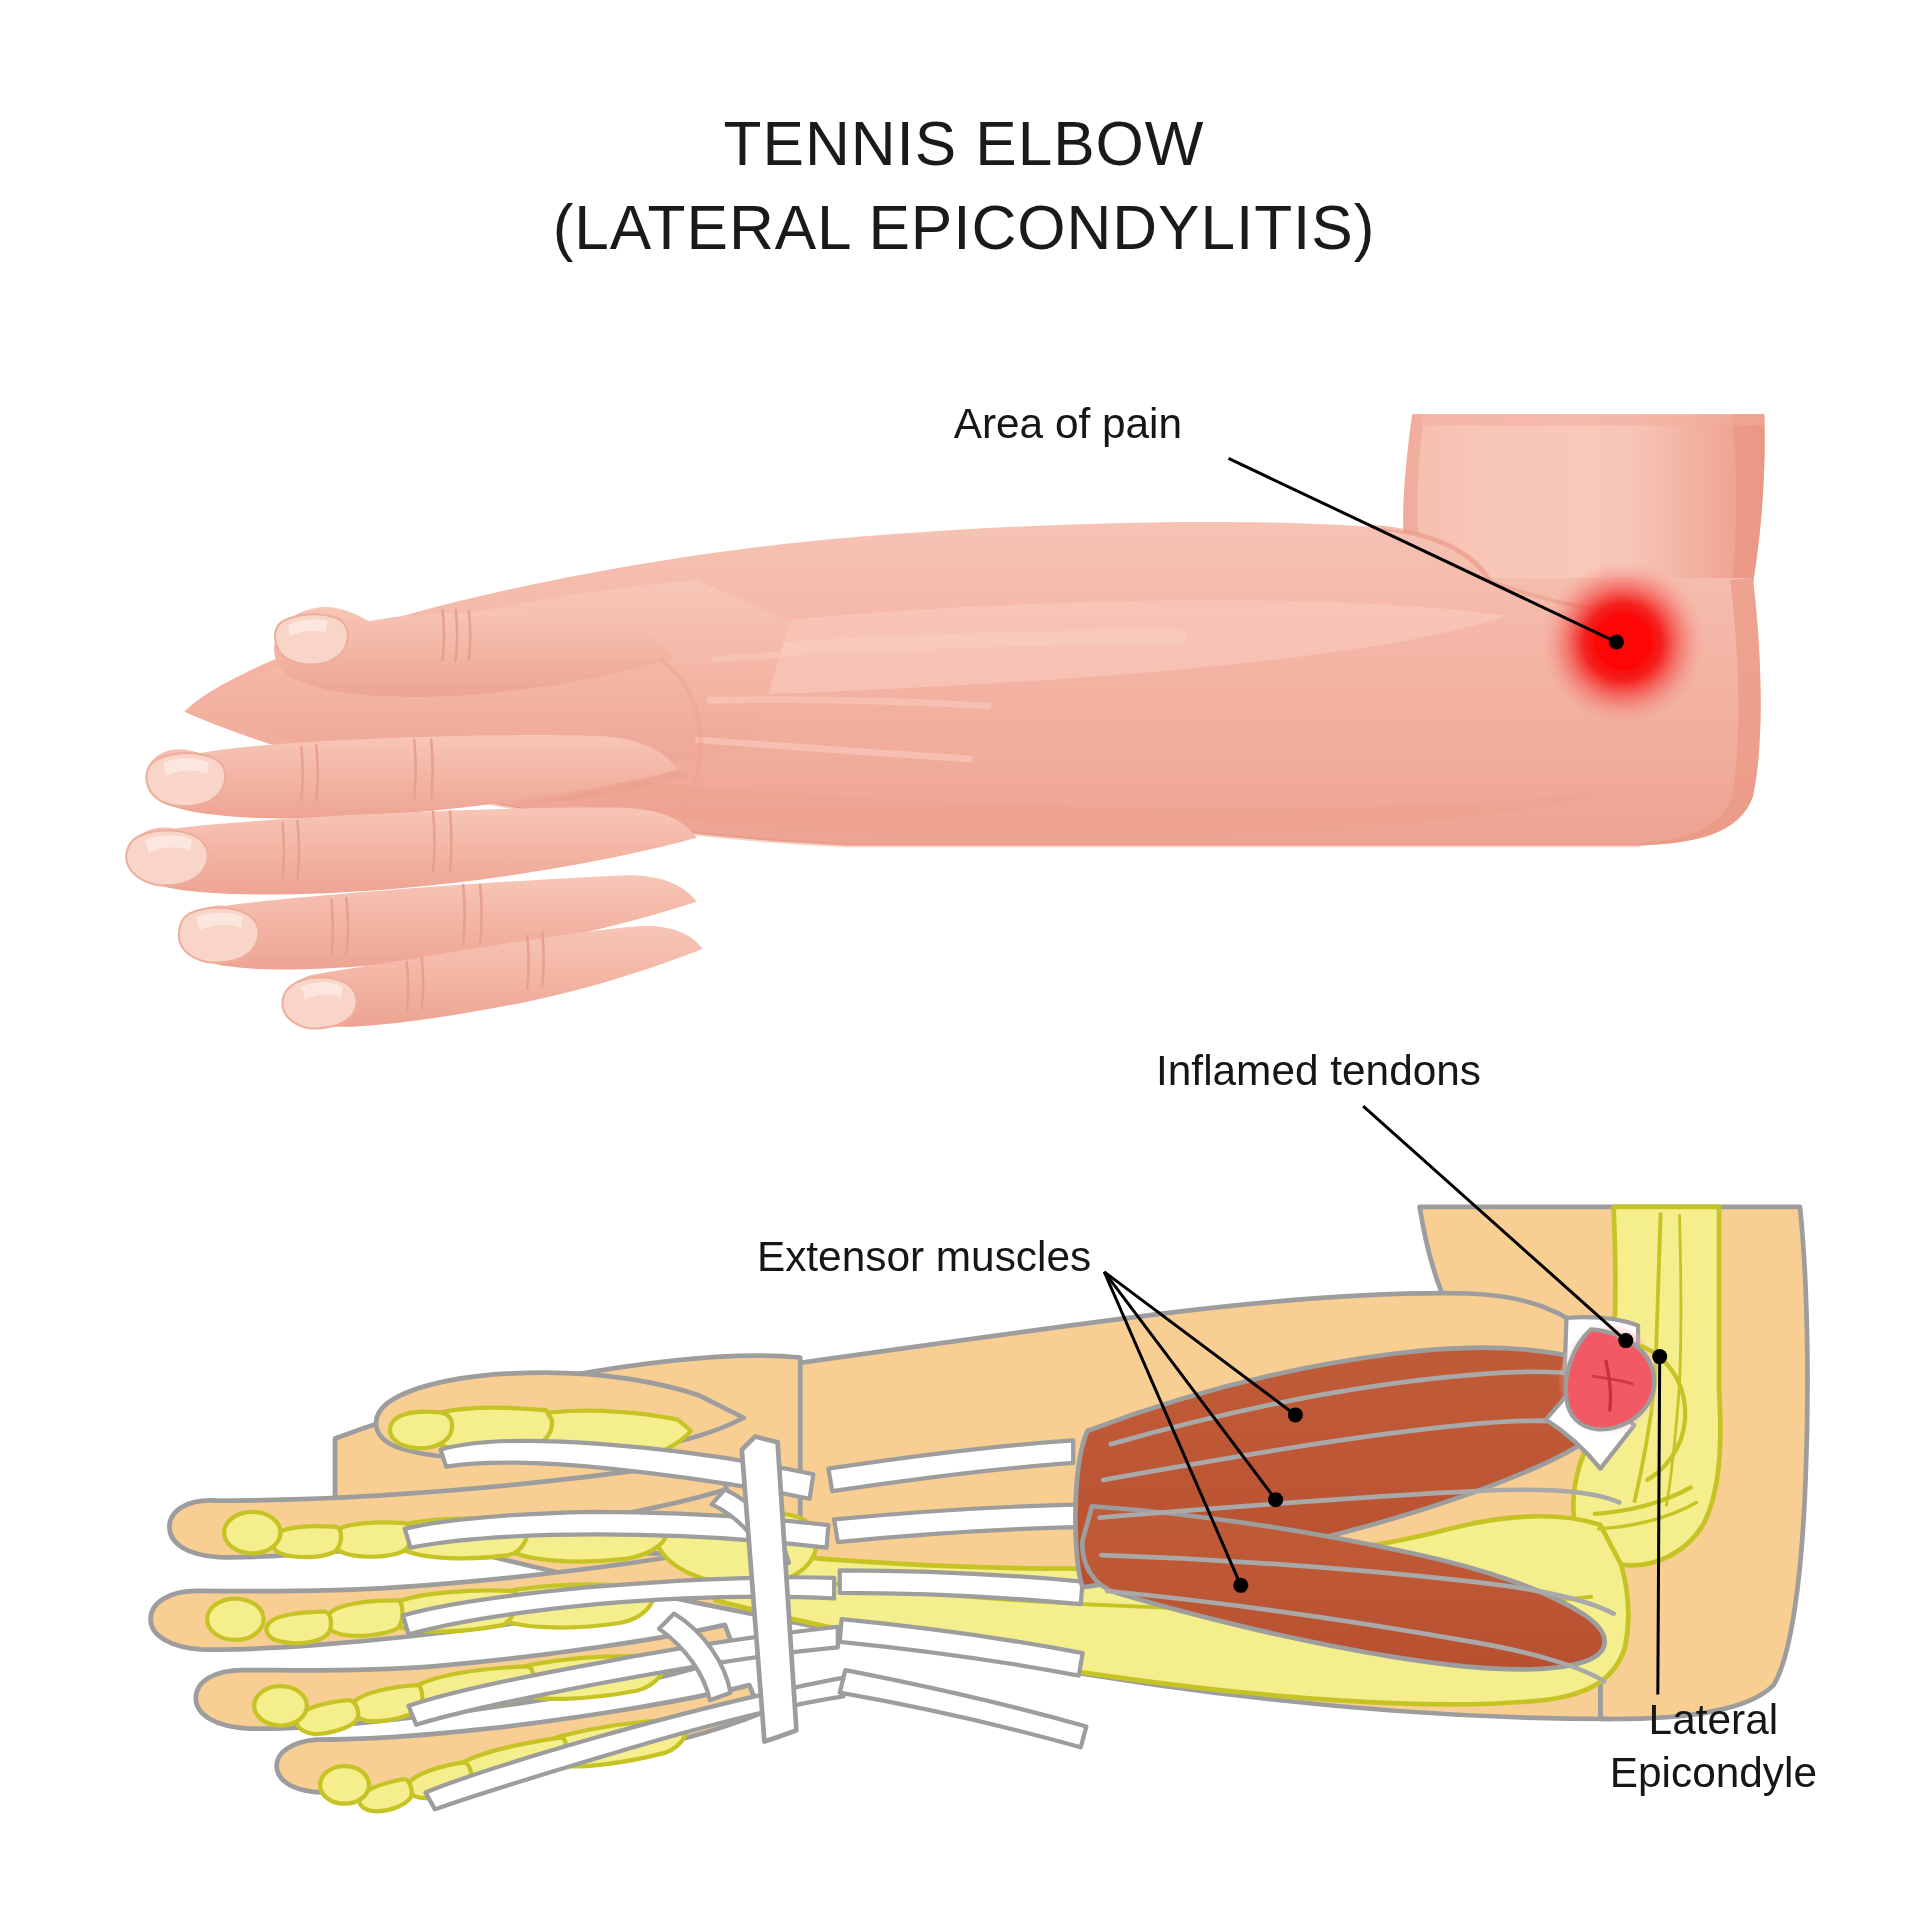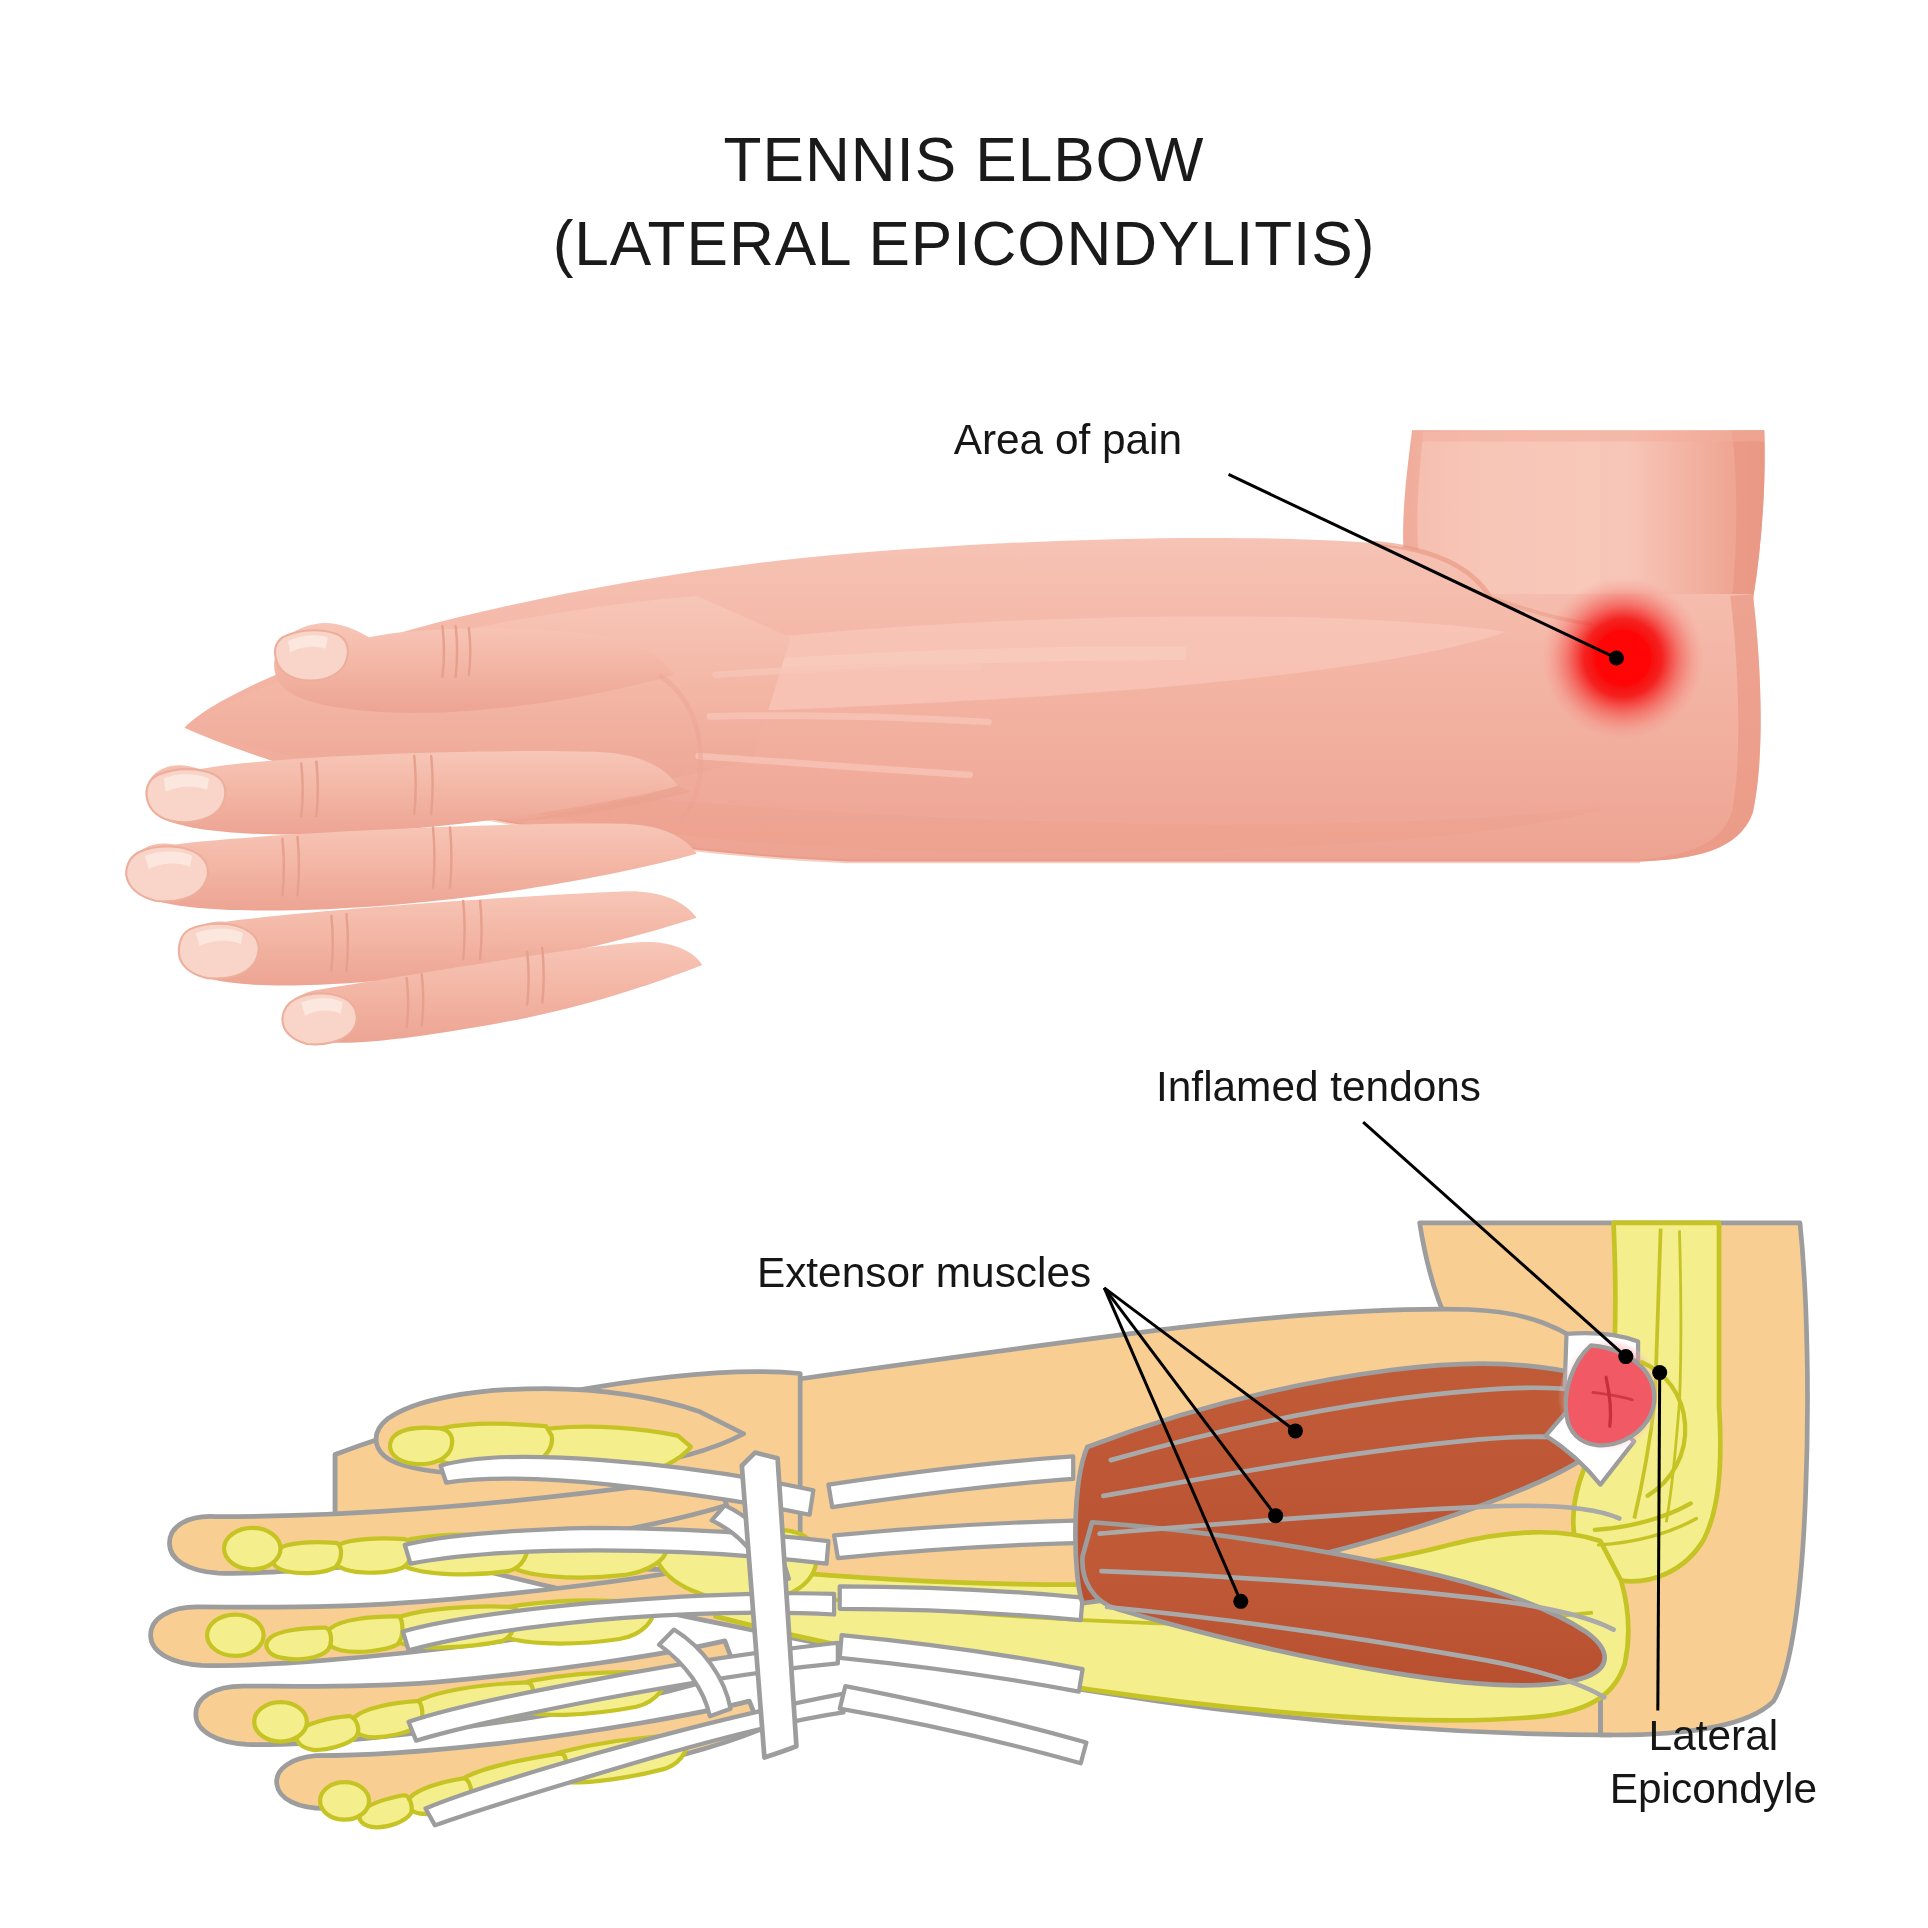--- a/index.html
+++ b/index.html
@@ -13,21 +13,20 @@
     height: 1928px;
     font-family: "Liberation Sans", sans-serif;
     color: #1a1a1a;
     overflow: hidden;
   }
   #figure {
     position: relative;
     width: 1928px;
     height: 1504px;
     background: #ffffff;
-    margin-top: 16px;
   }
   #figure svg {
     display: block;
     width: 1928px;
     height: 1928px;
   }
   .title-line {
     font-family: "Liberation Sans Narrow", "Liberation Sans", sans-serif;
     font-size: 66px;
     letter-spacing: 1px;

